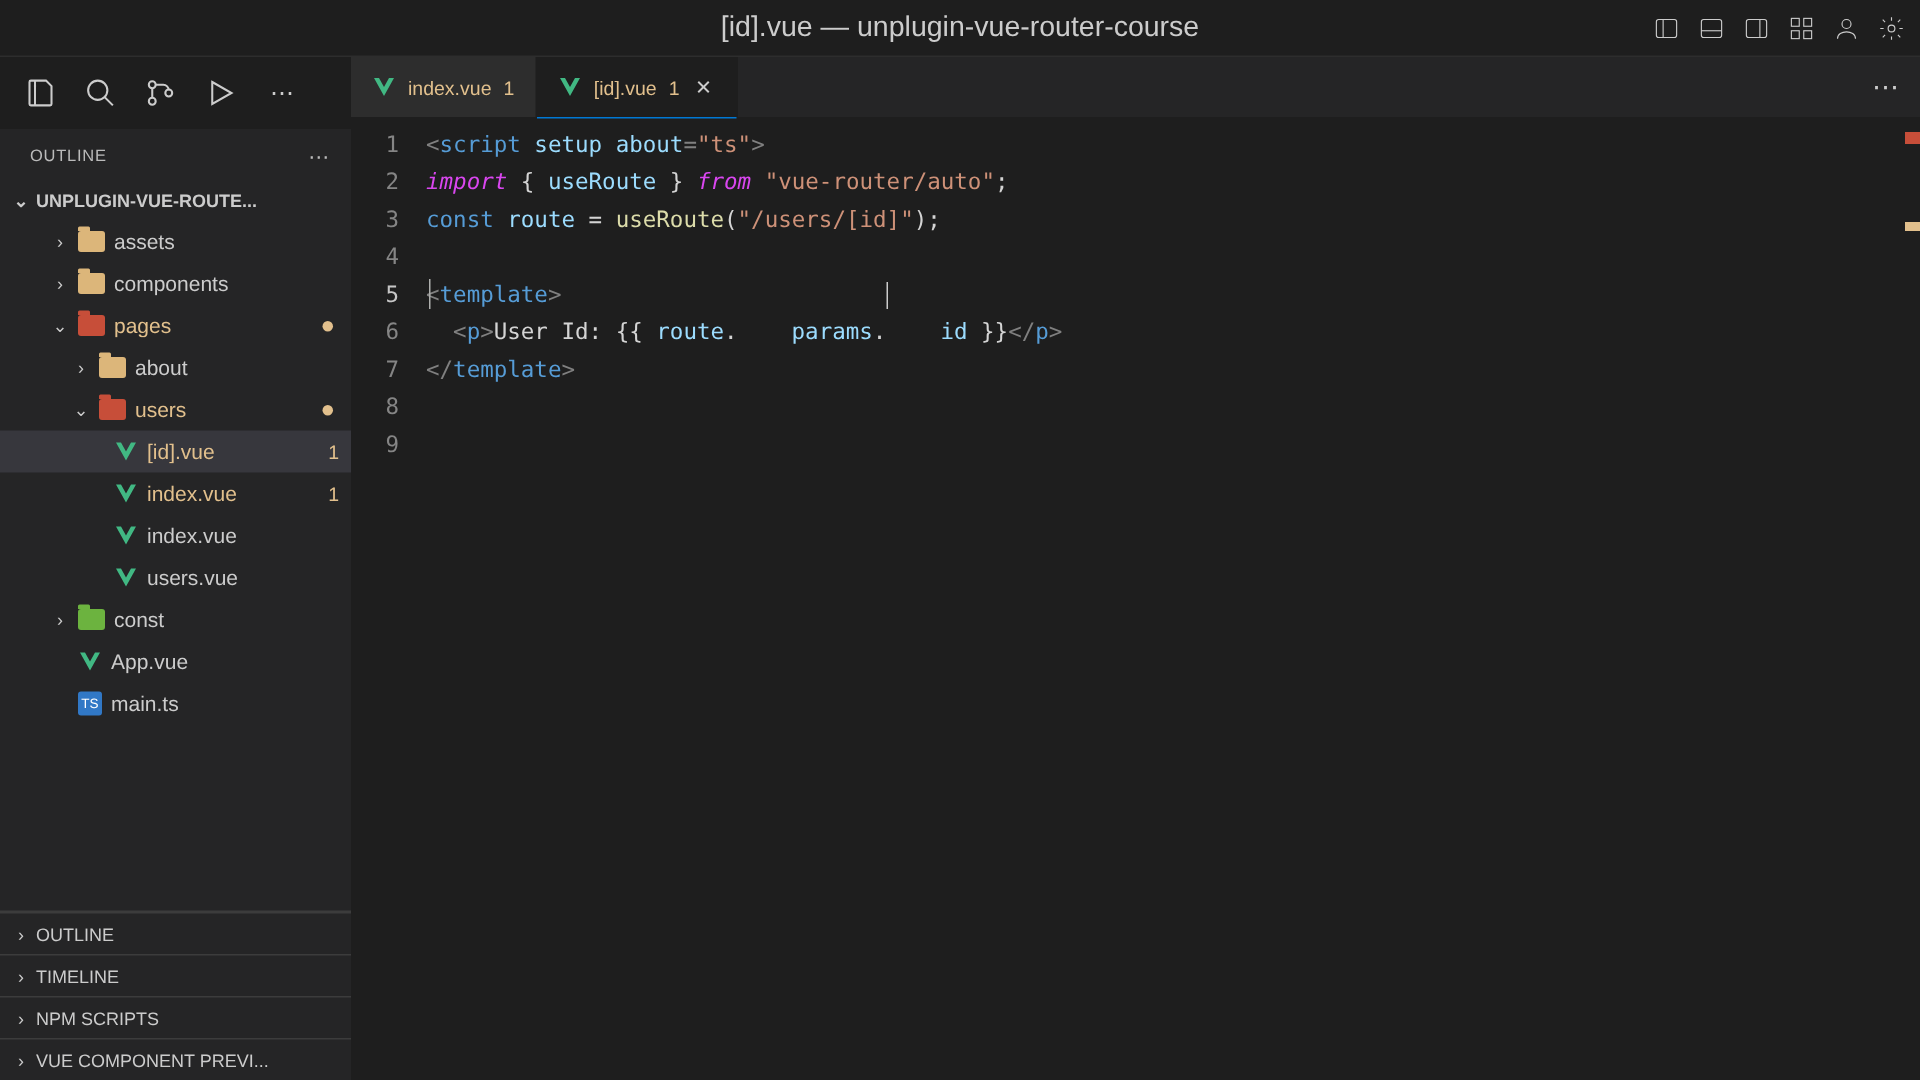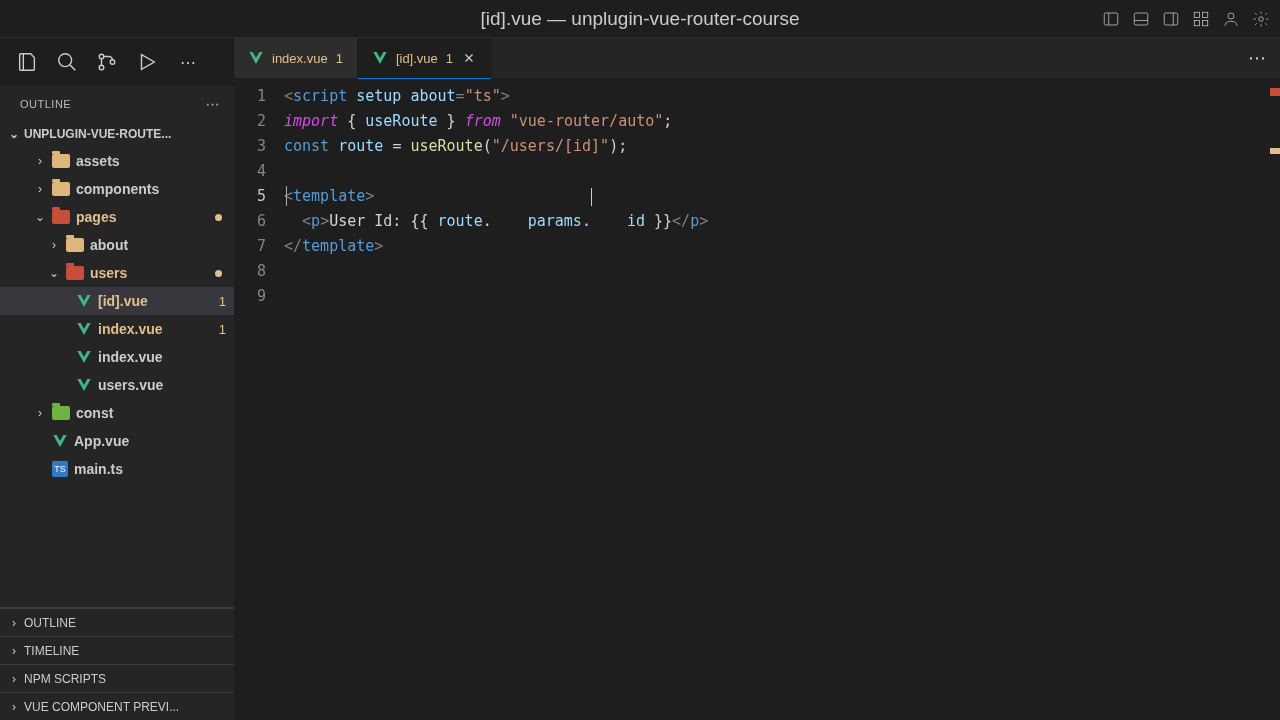--- a/index.html
+++ b/index.html
@@ -128,21 +128,21 @@
     background: #3178c6;
     color: white;
     font-size: 9px;
     font-weight: normal;
     display: flex;
     align-items: center;
     justify-content: center;
     border-radius: 2px;
     flex-shrink: 0;
   }
-  .tree-label { flex: 1; overflow: hidden; text-overflow: ellipsis; font-weight: bold; }
+  .tree-label { flex: 1; overflow: hidden; text-overflow: ellipsis; }
   .tree-label.modified { color: #e2c08d; }
   .badge {
     color: #e2c08d;
     font-size: 13px;
     margin-left: 6px;
   }
   .mod-dot {
     width: 7px; height: 7px;
     background: #e2c08d;
     border-radius: 50%;

